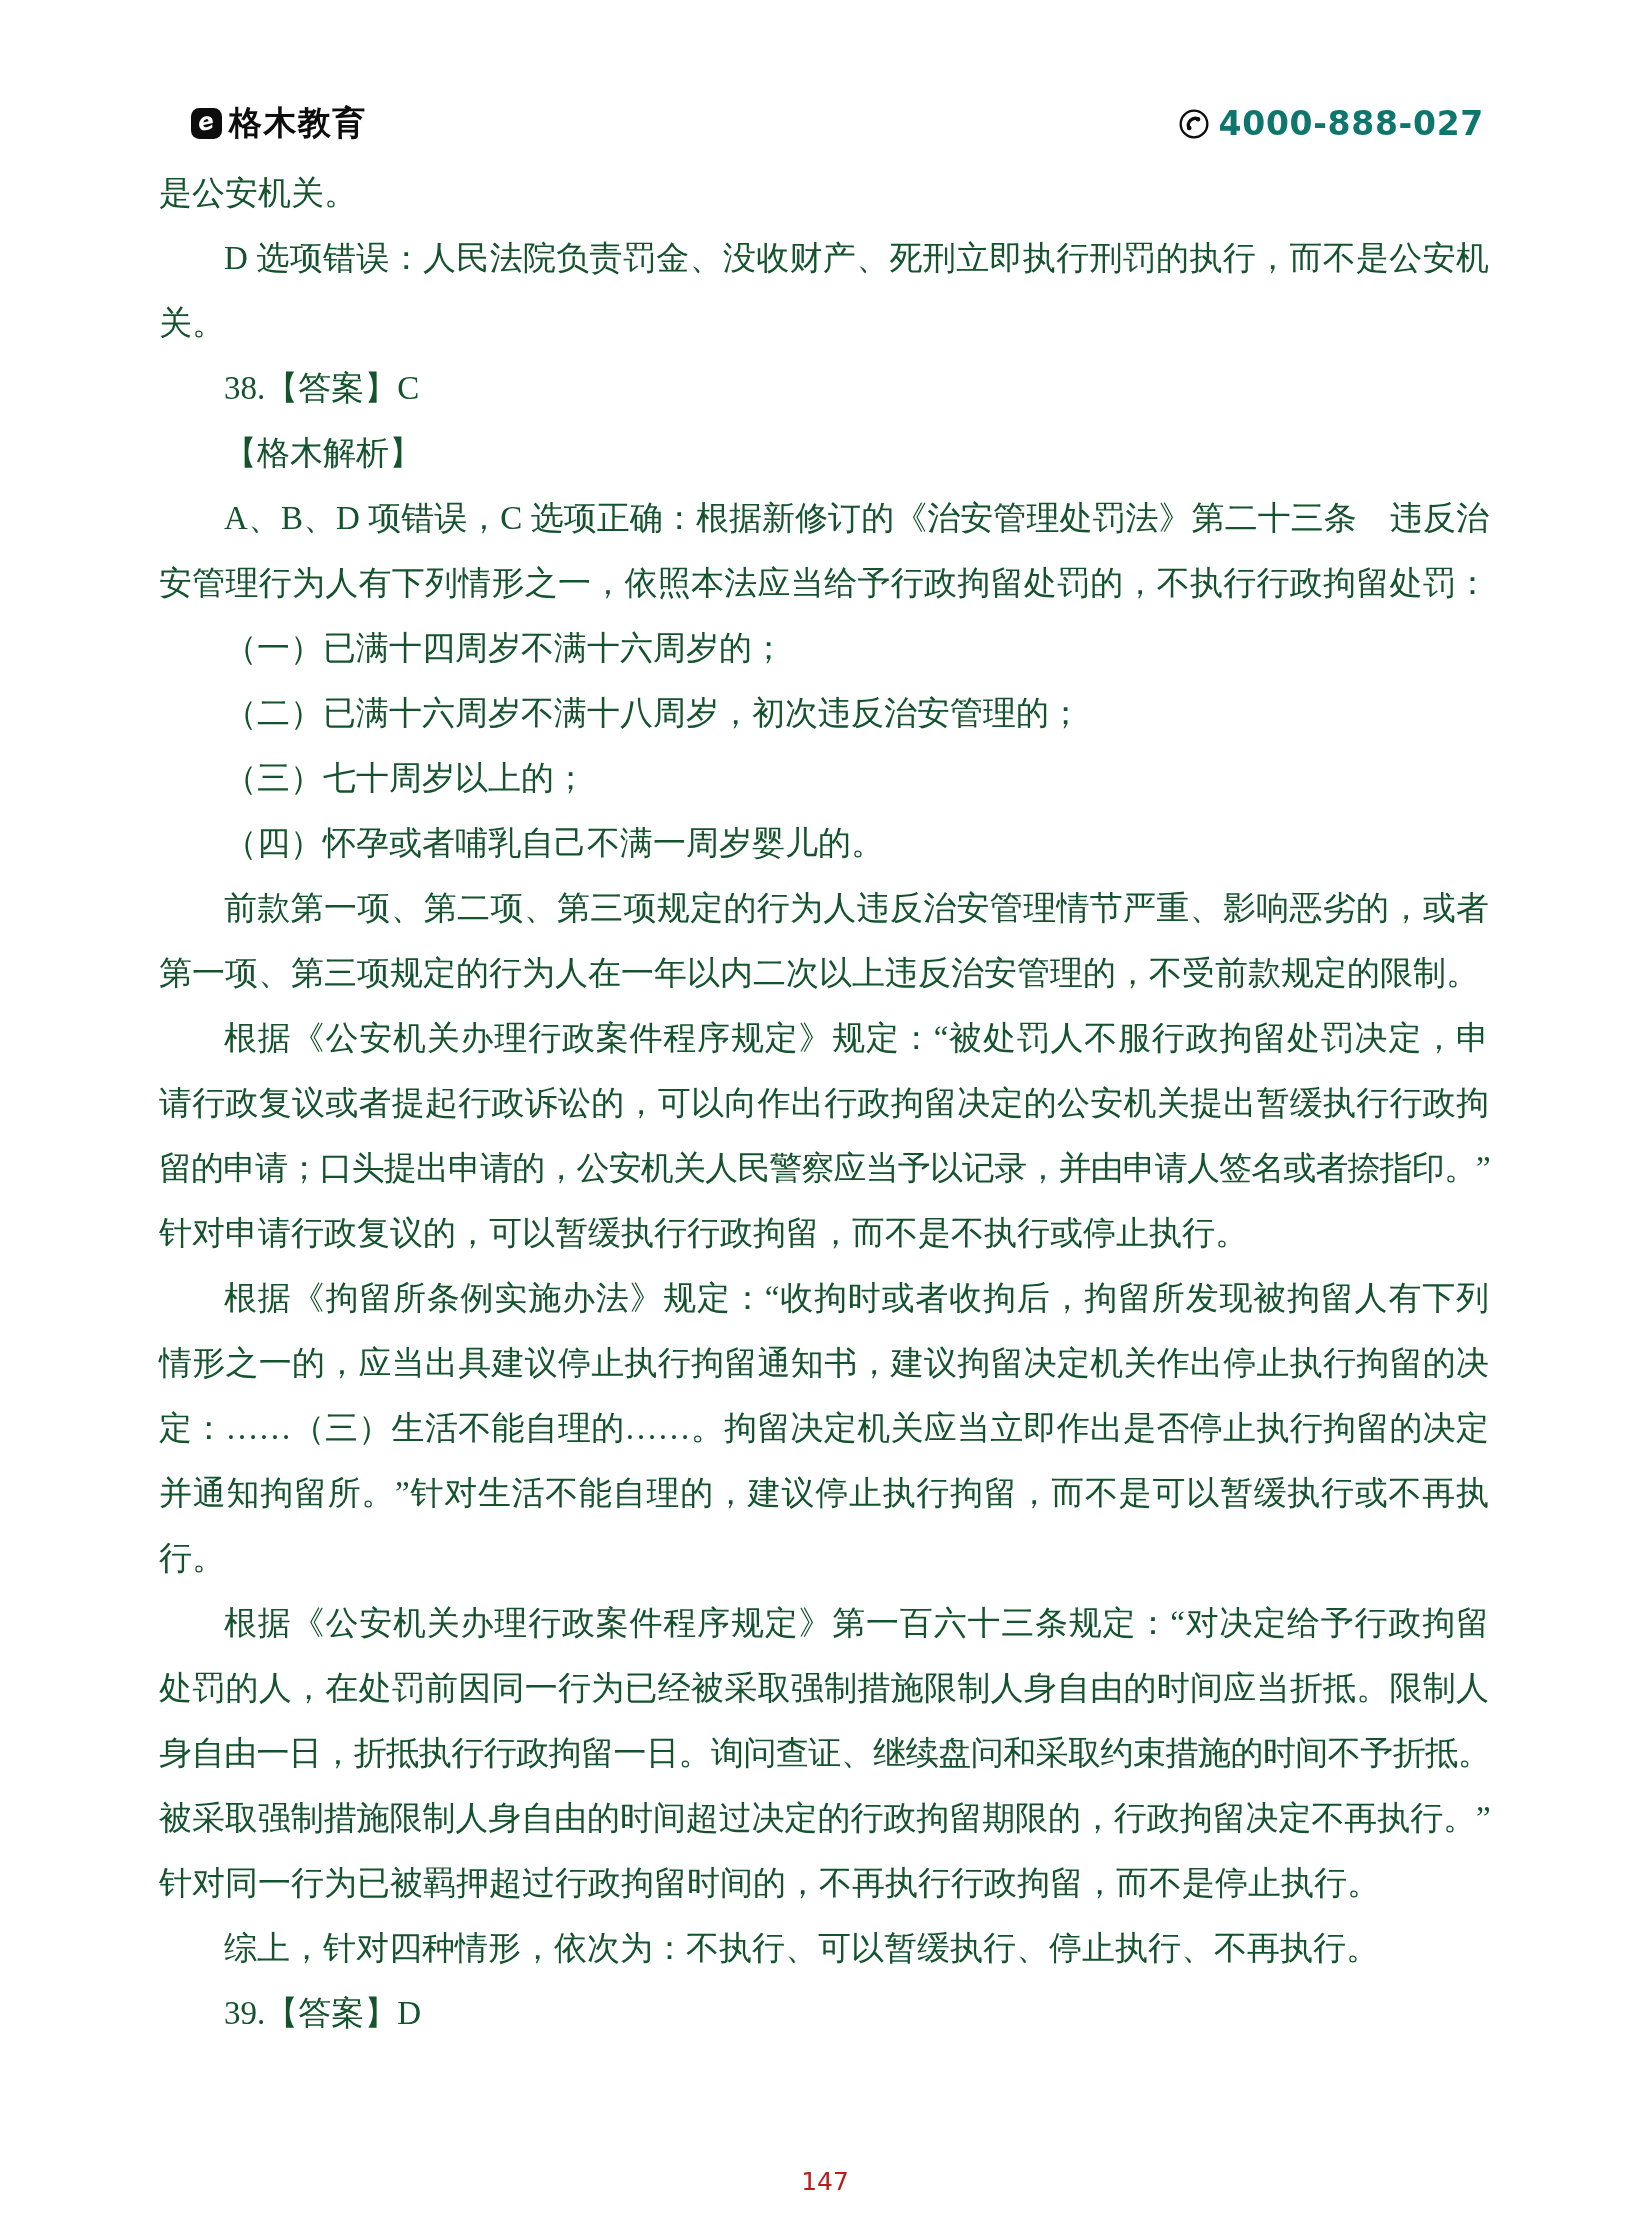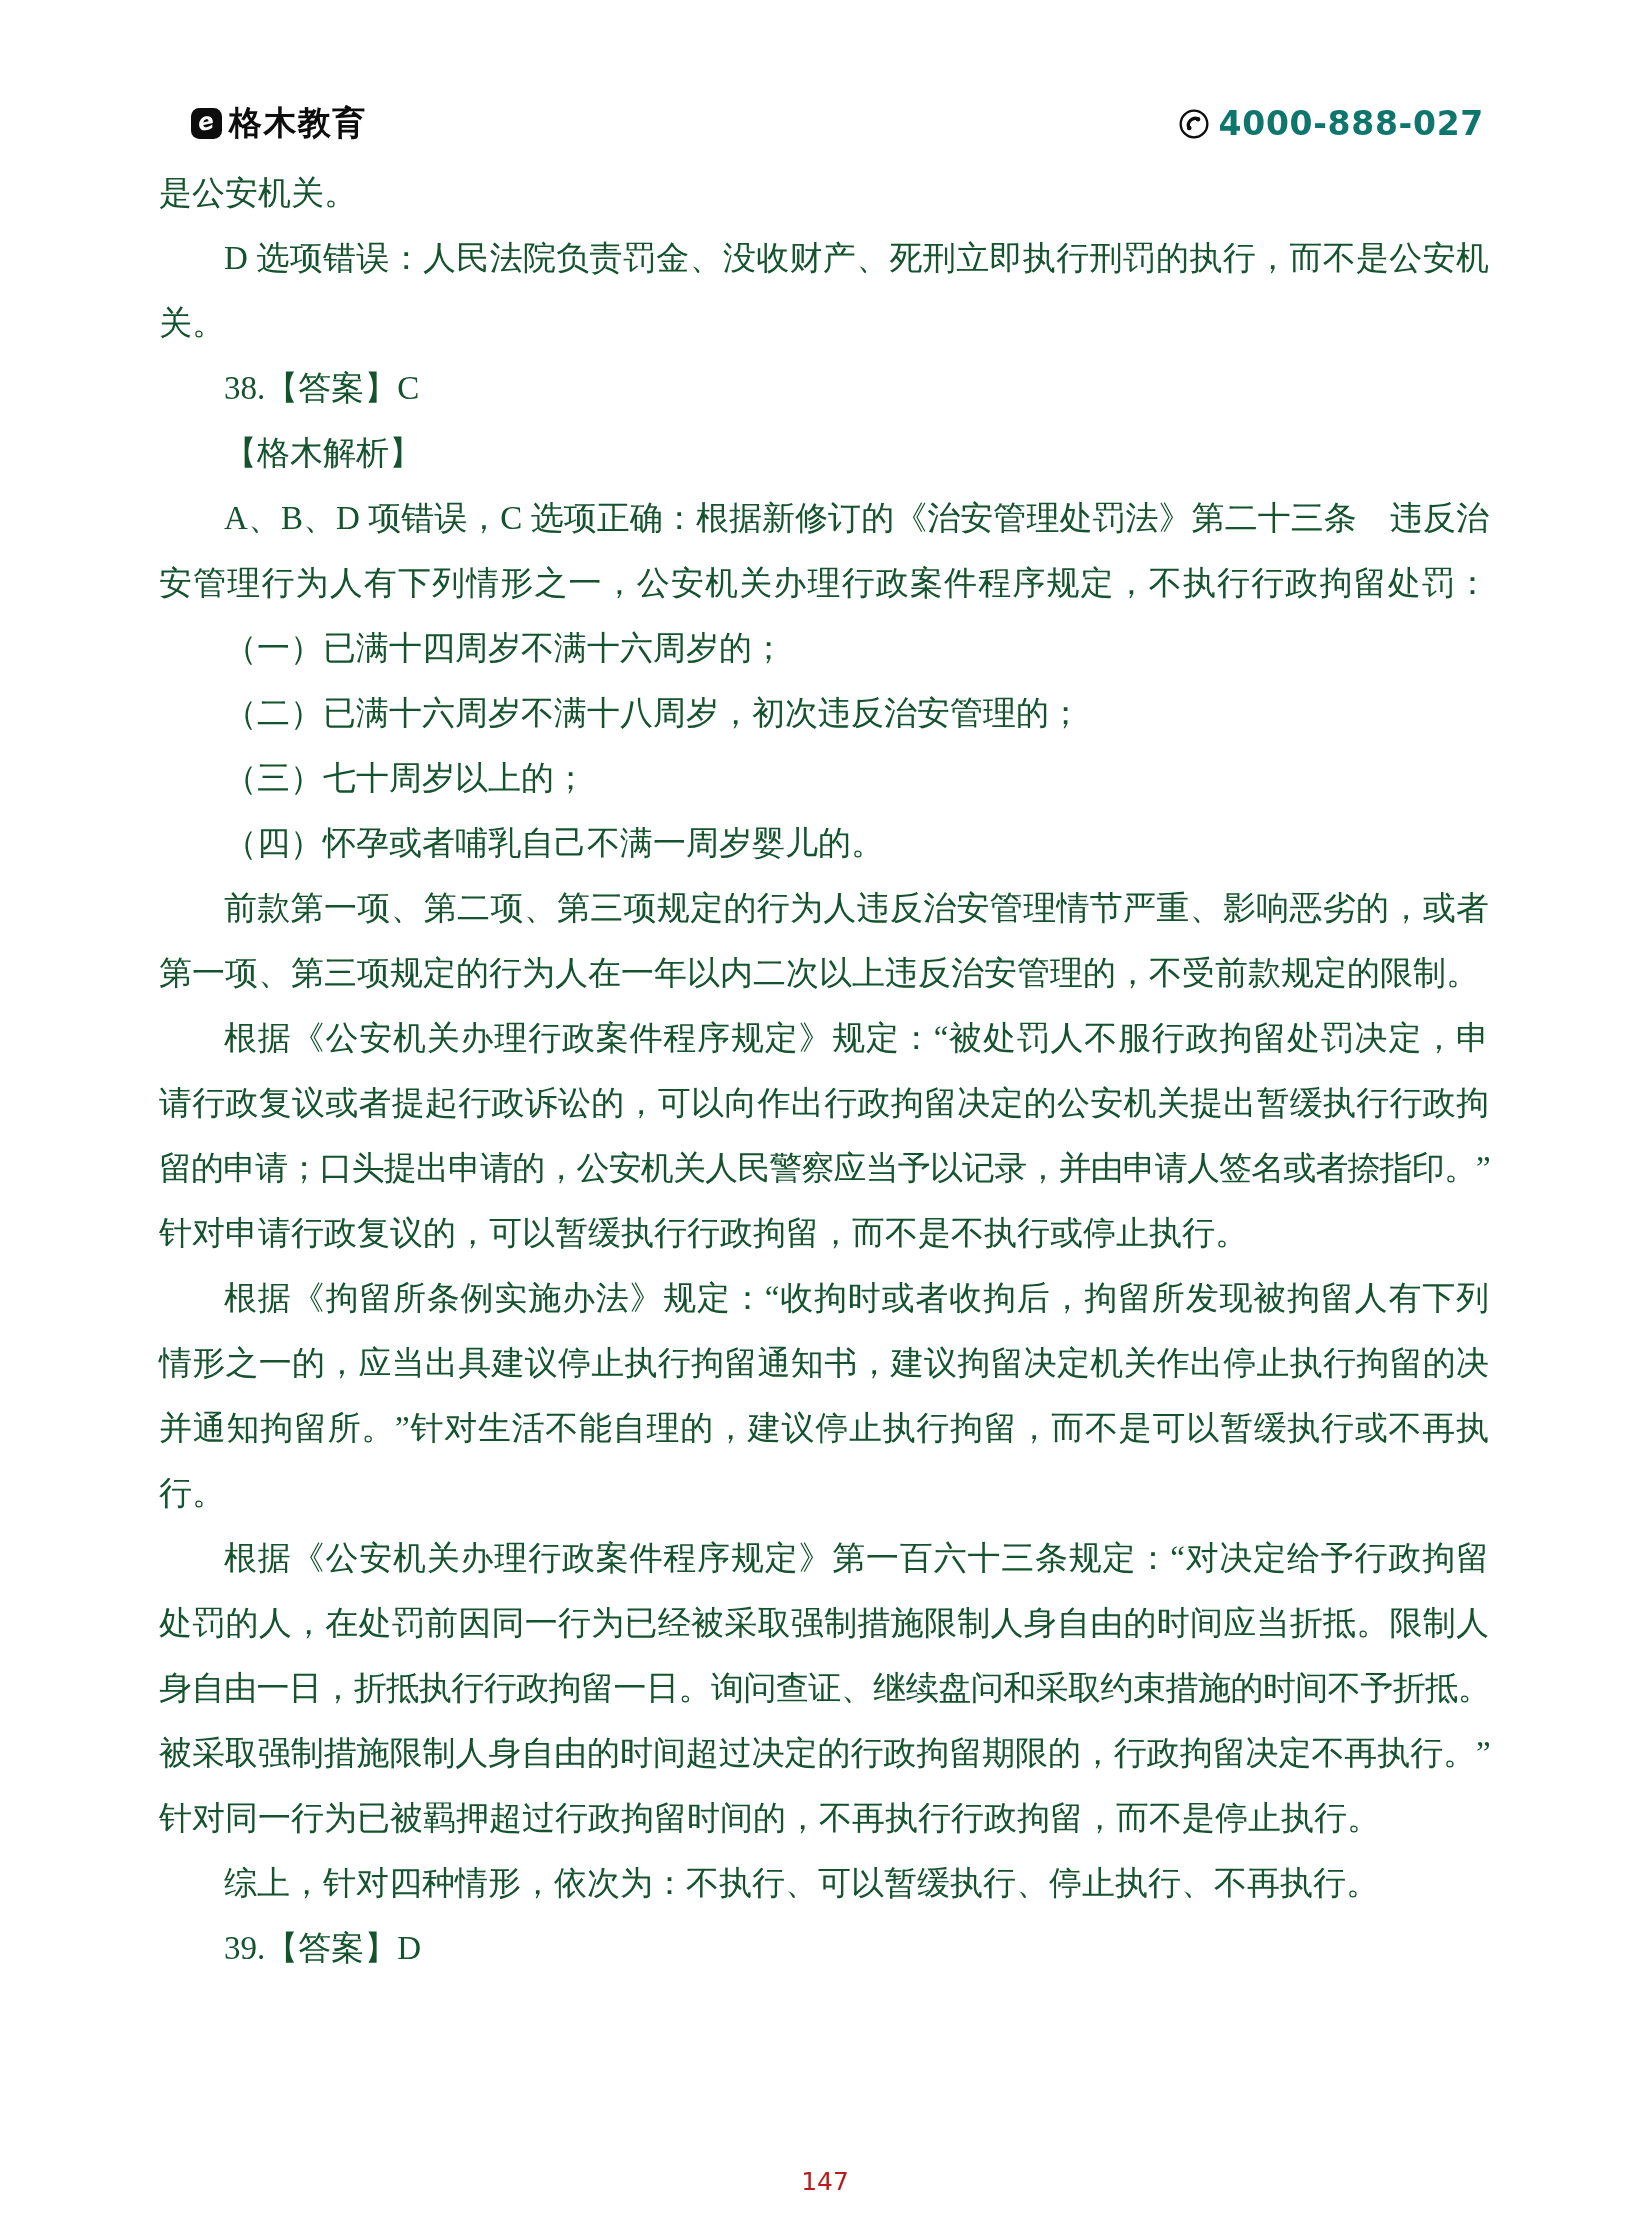--- a/index.html
+++ b/index.html
@@ -133,33 +133,34 @@
     </div>
   </div>
 
   <div class="content">
     <div class="line">是公安机关。</div>
     <div class="line indent j">D 选项错误：人民法院负责罚金、没收财产、死刑立即执行刑罚的执行，而不是公安机</div>
     <div class="line">关。</div>
     <div class="line indent">38.【答案】C</div>
     <div class="line indent">【格木解析】</div>
     <div class="line indent j">A、B、D 项错误，C 选项正确：根据新修订的《治安管理处罚法》第二十三条　违反治</div>
-    <div class="line j">安管理行为人有下列情形之一，公安机关办理行政案件程序规定，不执行行政拘留处罚：</div>
+    <div class="line j">安管理行为人有下列情形之一，依照本法应当给予行政拘留处罚的，不执行行政拘留处罚：</div>
     <div class="line indent">（一）已满十四周岁不满十六周岁的；</div>
     <div class="line indent">（二）已满十六周岁不满十八周岁，初次违反治安管理的；</div>
     <div class="line indent">（三）七十周岁以上的；</div>
     <div class="line indent">（四）怀孕或者哺乳自己不满一周岁婴儿的。</div>
     <div class="line indent j">前款第一项、第二项、第三项规定的行为人违反治安管理情节严重、影响恶劣的，或者</div>
     <div class="line">第一项、第三项规定的行为人在一年以内二次以上违反治安管理的，不受前款规定的限制。</div>
     <div class="line indent j">根据《公安机关办理行政案件程序规定》规定：“被处罚人不服行政拘留处罚决定，申</div>
     <div class="line j">请行政复议或者提起行政诉讼的，可以向作出行政拘留决定的公安机关提出暂缓执行行政拘</div>
     <div class="line j tight">留的申请；口头提出申请的，公安机关人民警察应当予以记录，并由申请人签名或者捺指印。”</div>
     <div class="line">针对申请行政复议的，可以暂缓执行行政拘留，而不是不执行或停止执行。</div>
     <div class="line indent j">根据《拘留所条例实施办法》规定：“收拘时或者收拘后，拘留所发现被拘留人有下列</div>
     <div class="line j">情形之一的，应当出具建议停止执行拘留通知书，建议拘留决定机关作出停止执行拘留的决</div>
+    <div class="line j">定：……（三）生活不能自理的……。拘留决定机关应当立即作出是否停止执行拘留的决定</div>
     <div class="line j">并通知拘留所。”针对生活不能自理的，建议停止执行拘留，而不是可以暂缓执行或不再执</div>
     <div class="line">行。</div>
     <div class="line indent j">根据《公安机关办理行政案件程序规定》第一百六十三条规定：“对决定给予行政拘留</div>
     <div class="line j">处罚的人，在处罚前因同一行为已经被采取强制措施限制人身自由的时间应当折抵。限制人</div>
     <div class="line j tight">身自由一日，折抵执行行政拘留一日。询问查证、继续盘问和采取约束措施的时间不予折抵。</div>
     <div class="line j tight">被采取强制措施限制人身自由的时间超过决定的行政拘留期限的，行政拘留决定不再执行。”</div>
     <div class="line">针对同一行为已被羁押超过行政拘留时间的，不再执行行政拘留，而不是停止执行。</div>
     <div class="line indent">综上，针对四种情形，依次为：不执行、可以暂缓执行、停止执行、不再执行。</div>
     <div class="line indent">39.【答案】D</div>
   </div>

